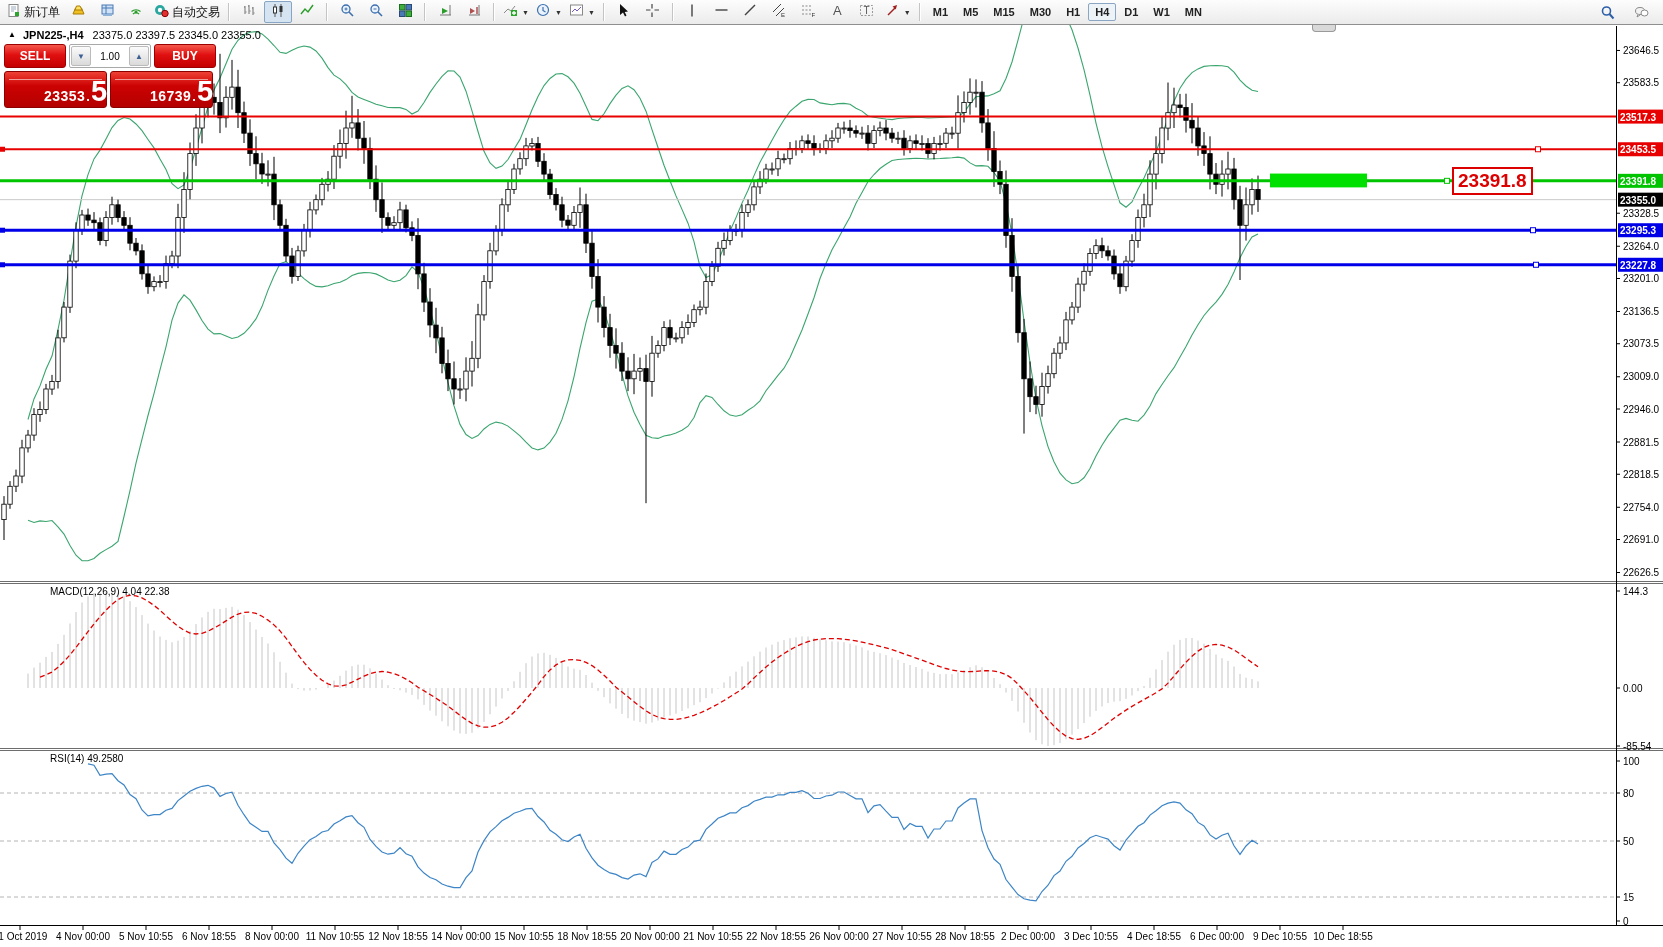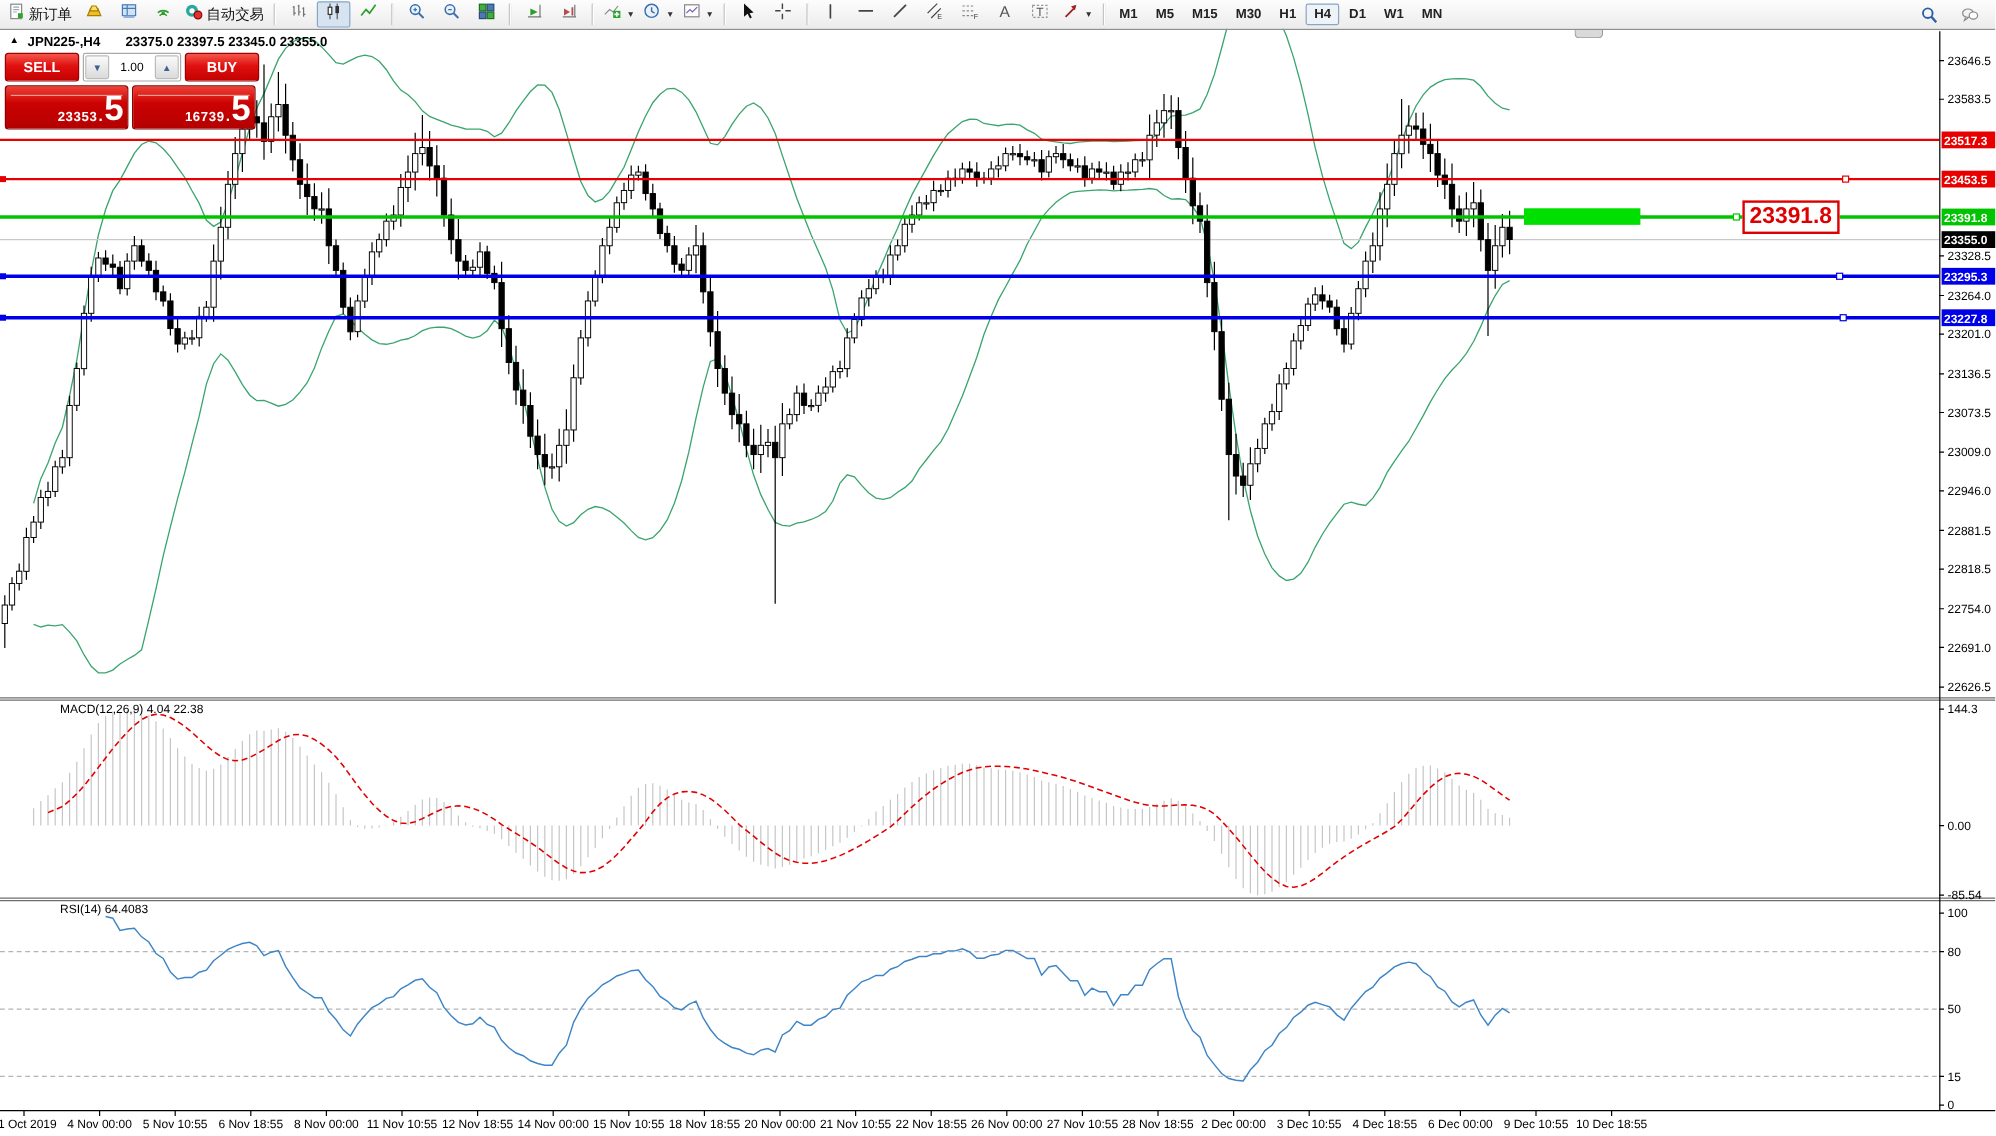--- a/index.html
+++ b/index.html
@@ -15,41 +15,41 @@
   .tbtn .lbl{font-size:12px;color:#111;white-space:nowrap;}
   .tbtn .caret{font-size:7px;color:#333;margin-left:1px;}
   .tsep{width:1px;height:18px;background:#c4c4c4;border-right:1px solid #fff;margin:0 4px;}
   .tf{font-size:11px;color:#222;padding:2px 6px;border:1px solid transparent;border-radius:2px;font-weight:bold;}
   .tf.active{background:#eef3f8;border-color:#8aa6c4;}
   .tb-right{margin-left:auto;display:flex;align-items:center;margin-right:8px;gap:6px;}
   
   #chart-svg{position:absolute;left:0;top:0;z-index:1;}
   .chart-header{position:absolute;left:8px;top:29px;z-index:3;font-size:11px;font-weight:bold;color:#000;}
   .chart-header .tri{font-size:8px;vertical-align:2px;margin-right:4px;}
-  .chart-header .ohlc{font-weight:bold;margin-left:18px;}
+  .chart-header .ohlc{font-weight:normal;margin-left:6px;}
   .toptab{position:absolute;left:1312px;top:25px;width:22px;height:6px;z-index:3;
     background:#d9d9d9;border:1px solid #9a9a9a;border-top:none;border-radius:0 0 4px 4px;}
   .plabel{position:absolute;z-index:3;font-size:10px;color:#000;margin-left:44px;}
   
   .oc{position:absolute;left:4px;top:44px;width:212px;z-index:4;text-align:right;}
   .oc-row1{display:flex;gap:3px;}
   .ocbtn{width:62px;height:24px;box-sizing:border-box;color:#fff;font-size:12px;font-weight:bold;
     display:flex;align-items:center;justify-content:center;border:1px solid #9d0000;border-radius:3px;
     background:linear-gradient(#f4574b,#e01010 45%,#c40000);}
   .spin{flex:1;height:24px;box-sizing:border-box;background:#fff;border:1px solid #a9a9a9;
     border-radius:2px;display:flex;overflow:hidden;}
   .spbtn{width:18px;display:flex;align-items:center;justify-content:center;font-size:8px;color:#3c5f94;
     background:linear-gradient(#fbfbfb,#dadada);border:1px solid #bbb;margin:1px;border-radius:2px;}
   .spval{flex:1;display:flex;align-items:center;justify-content:center;font-size:10px;color:#000;}
   .oc-row2{display:flex;gap:3px;margin-top:3px;}
   .ocprice{width:103px;height:37px;box-sizing:border-box;border-radius:3px;color:#fff;
     background:linear-gradient(#ef4135,#cc0202 40%,#b40000);border:1px solid #8d0000;
     display:flex;align-items:flex-end;justify-content:center;padding-bottom:3px;position:relative;}
   .ocprice:before{content:"";position:absolute;left:4px;right:4px;top:7px;height:1px;background:rgba(255,255,255,.55);}
-  .ocprice .pm{font-size:11px;font-weight:bold;letter-spacing:.5px;margin-left:40px;}
+  .ocprice .pm{font-size:14px;font-weight:bold;letter-spacing:.5px;margin-left:40px;}
   .ocprice .pd{font-size:13px;font-weight:bold;margin:0 1px;}
   .ocprice .pp{font-size:29px;font-weight:bold;line-height:25px;}
   
   .tag{position:absolute;left:1452px;top:167px;z-index:4;background:#fff;border:2px solid #dd0000;
     color:#dd0000;font-size:19px;font-weight:bold;padding:0 4px;line-height:24px;}
   .note{position:absolute;left:1420px;top:230px;z-index:4;font-size:30px;font-weight:bold;
     color:#22dd22;text-shadow:2px 2px 0 #404040;letter-spacing:3px;white-space:nowrap;}
   svg text{font-family:"Liberation Sans",sans-serif;}
 </style>
 </head>
@@ -1054,17 +1054,17 @@
       </div>
       <div class="ocprice">
         <span class="pm">16739</span>
         <span class="pd">.</span>
         <span class="pp">5</span>
       </div>
     </div>
   </div>
 
   <div class="plabel" style="left:6px;top:586px;">MACD(12,26,9) 4.04 22.38</div>
-  <div class="plabel" style="left:6px;top:753px;">RSI(14) 64.4083</div>
+  <div class="plabel" style="left:6px;top:753px;">RSI(14) 49.2580</div>
 
   <div class="tag">23391.8</div>
 
 </div>
 
 </body></html>

